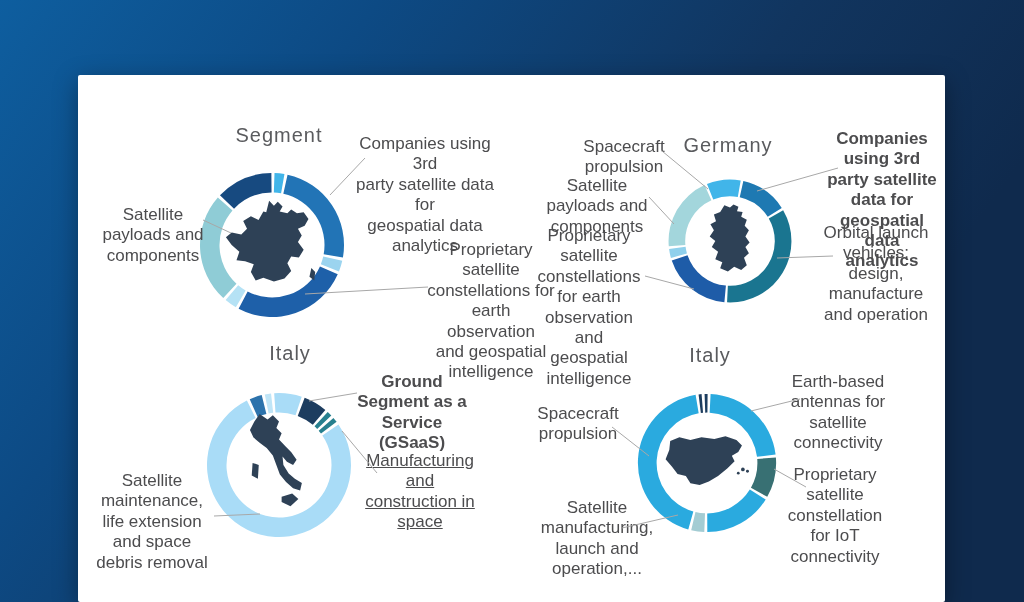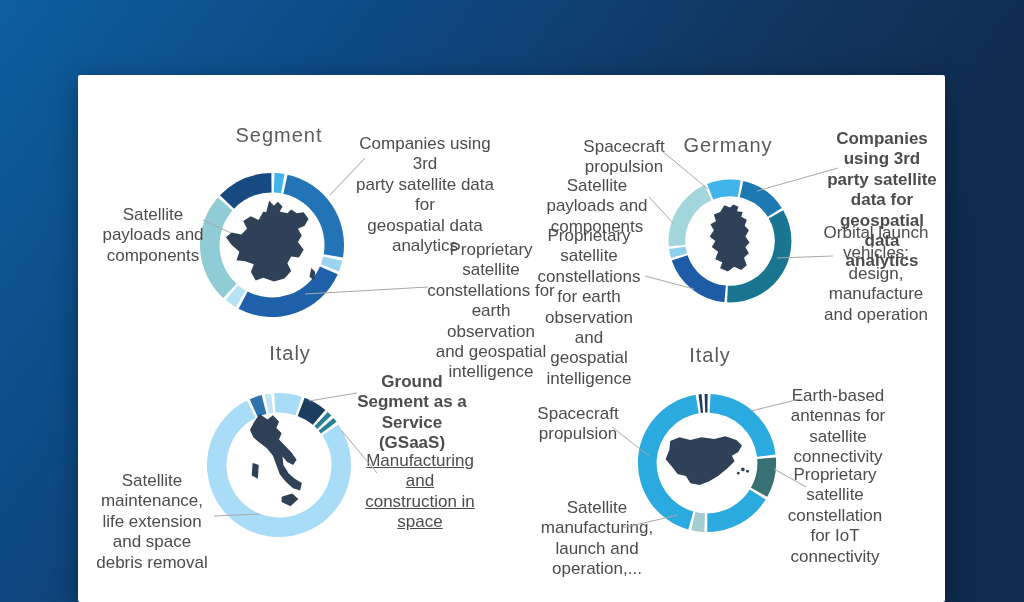--- a/index.html
+++ b/index.html
@@ -134,21 +134,21 @@
   <div class="callout" style="left:282px;top:376px;width:120px;text-decoration:underline;">Manufacturing
 and
 construction in
 space</div>
   <div class="callout" style="left:14px;top:396px;width:120px;">Satellite
 maintenance,
 life extension
 and space
 debris removal</div>
 
-  <div class="callout" style="left:700px;top:297px;width:120px;margin-top:14px;">Earth-based
+  <div class="callout" style="left:700px;top:297px;width:120px;">Earth-based
 antennas for
 satellite
 connectivity</div>
   <div class="callout" style="left:697px;top:390px;width:120px;">Proprietary
 satellite
 constellation
 for IoT
 connectivity</div>
   <div class="callout" style="left:459px;top:423px;width:120px;">Satellite
 manufacturing,

